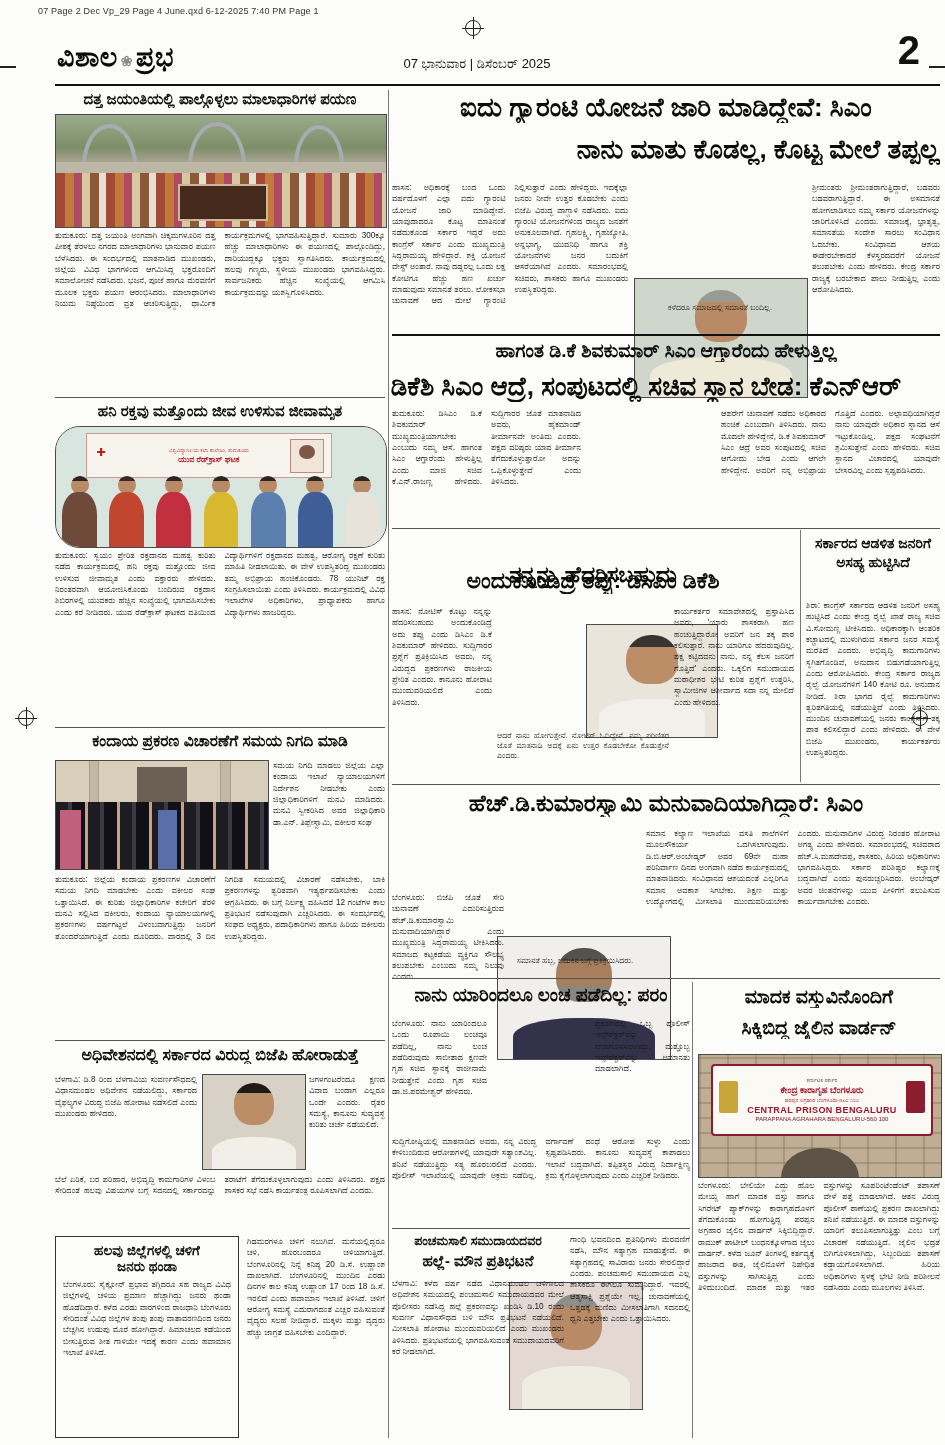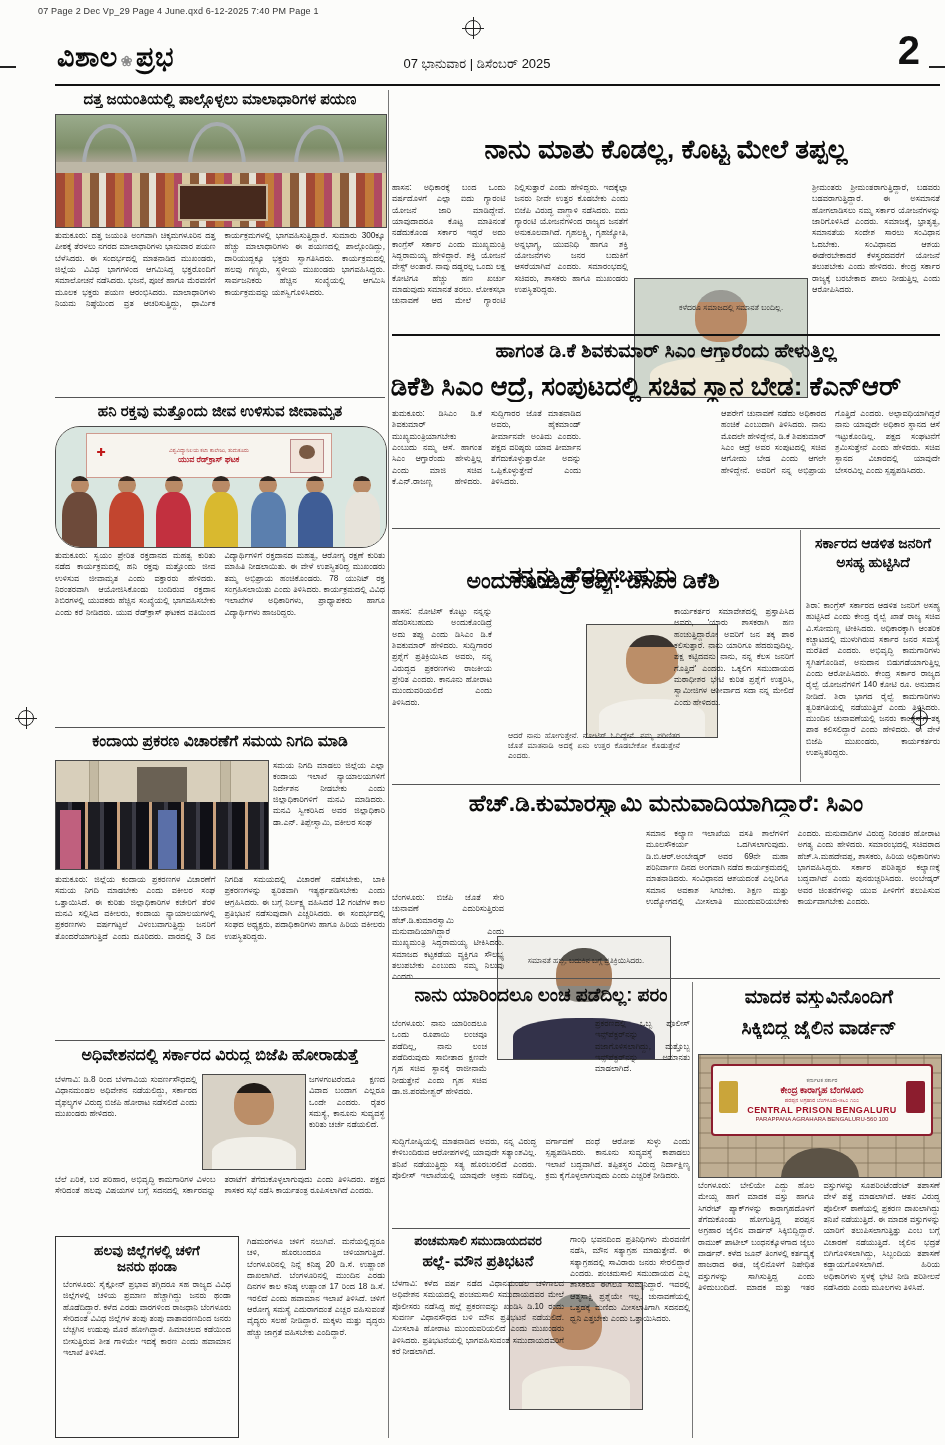--- a/index.html
+++ b/index.html
@@ -15,21 +15,21 @@
   .mastorn{color:#8a8a8a;font-size:14px;margin:0 3px;}
   .dateline{font-size:13px;font-weight:normal;text-align:center;}
   .pagenum{font-size:40px;font-weight:bold;text-align:right;}
   .hrule{height:1px;background:#555;}
   .hrule2{height:2px;background:#111;}
   .vrule{width:1px;background:#777;}
   .hl{font-weight:bold;color:#0b0b0b;text-align:center;white-space:nowrap;overflow:hidden;}
   .body{font-size:8.2px;line-height:1.38;text-align:justify;color:#1a1a1a;overflow:hidden;}
   .cols2{column-count:2;column-gap:9px;}
   .photo{border:1px solid #4a4a4a;overflow:hidden;background:#cfcabc;}
-  .cap{font-size:7.8px;color:#222;overflow:hidden;padding-left:11px;}
+  .cap{font-size:7.8px;color:#222;overflow:hidden;}
   
   .crowd-top{position:absolute;left:0;right:0;top:0;height:42%;
      background:linear-gradient(#9aab8c,#7e8e69 70%,#a9a492);}
   .arch{position:absolute;border:4px solid #a7acb0;border-bottom:none;
      border-radius:50% 50% 0 0 / 100% 100% 0 0;}
   .crowd-mid{position:absolute;left:0;right:0;top:42%;height:14%;background:#bdb7a6;}
   .crowd-people{position:absolute;left:0;right:0;bottom:0;height:48%;filter:blur(.4px);
      background:repeating-linear-gradient(90deg,#a34a35 0 9px,#c27a3a 9px 18px,#b04a62 18px 26px,#d8c7a0 26px 34px,#8a5a38 34px 43px,#e4e0d4 43px 50px);}
   .crowd-banner{position:absolute;left:37%;bottom:5%;width:26%;height:30%;background:#46291d;border:2px solid #cbb89a;}
   
@@ -186,21 +186,22 @@
       <div class="hl" style="font-size:13.5px;">ಹಲವು ಜಿಲ್ಲೆಗಳಲ್ಲಿ ಚಳಿಗೆ</div>
       <div class="hl" style="font-size:13.5px;margin-bottom:4px;">ಜನರು ಥಂಡಾ</div>
       <div class="body" style="height:148px;">ಬೆಂಗಳೂರು: ಸೈಕ್ಲೋನ್ ಪ್ರಭಾವ ತಗ್ಗಿದರೂ ಸಹ ರಾಜ್ಯದ ವಿವಿಧ ಜಿಲ್ಲೆಗಳಲ್ಲಿ ಚಳಿಯ ಪ್ರಮಾಣ ಹೆಚ್ಚಾಗಿದ್ದು ಜನರು ಥಂಡಾ ಹೊಡೆದಿದ್ದಾರೆ. ಕಳೆದ ಎರಡು ವಾರಗಳಿಂದ ರಾಜಧಾನಿ ಬೆಂಗಳೂರು ಸೇರಿದಂತೆ ವಿವಿಧ ಜಿಲ್ಲೆಗಳ ತಂಪು ತಂಪು ವಾತಾವರಣದಿಂದ ಜನರು ಬೆಚ್ಚಗಿನ ಉಡುಪು ಮೊರೆ ಹೋಗಿದ್ದಾರೆ. ಹಿಮಾಚಲದ ಕಡೆಯಿಂದ ಬೀಸುತ್ತಿರುವ ಶೀತ ಗಾಳಿಯೇ ಇದಕ್ಕೆ ಕಾರಣ ಎಂದು ಹವಾಮಾನ ಇಲಾಖೆ ತಿಳಿಸಿದೆ.</div>
     </div>
     <div class="abs body" style="left:247px;top:1236px;width:138px;height:202px;">ಗಿಡಮರಗಳೂ ಚಳಿಗೆ ನಲುಗಿವೆ. ಮನೆಯಲ್ಲಿದ್ದರೂ ಚಳಿ, ಹೊರಬಂದರೂ ಚಳಿಯಾಗುತ್ತಿದೆ. ಬೆಂಗಳೂರಿನಲ್ಲಿ ನಿನ್ನೆ ಕನಿಷ್ಠ 20 ಡಿ.ಸೆ. ಉಷ್ಣಾಂಶ ದಾಖಲಾಗಿದೆ. ಬೆಂಗಳೂರಿನಲ್ಲಿ ಮುಂದಿನ ಎರಡು ದಿನಗಳ ಕಾಲ ಕನಿಷ್ಠ ಉಷ್ಣಾಂಶ 17 ರಿಂದ 18 ಡಿ.ಸೆ. ಇರಲಿದೆ ಎಂದು ಹವಾಮಾನ ಇಲಾಖೆ ತಿಳಿಸಿದೆ. ಚಳಿಗೆ ಆರೋಗ್ಯ ಸಮಸ್ಯೆ ಎದುರಾಗದಂತೆ ಎಚ್ಚರ ವಹಿಸುವಂತೆ ವೈದ್ಯರು ಸಲಹೆ ನೀಡಿದ್ದಾರೆ. ಮಕ್ಕಳು ಮತ್ತು ವೃದ್ಧರು ಹೆಚ್ಚು ಜಾಗ್ರತೆ ವಹಿಸಬೇಕು ಎಂದಿದ್ದಾರೆ.</div>
   </section>
 
   <div class="abs vrule" style="left:388px;top:90px;height:1348px;"></div>
 
   <section>
-    <div class="abs hl" style="left:392px;top:134px;width:548px;font-size:26px;">ನಾನು ಮಾತು ಕೊಡಲ್ಲ, ಕೊಟ್ಟ ಮೇಲೆ ತಪ್ಪಲ್ಲ</div>
+    <div class="abs hl" style="left:392px;top:92px;width:548px;font-size:26px;">ಐದು ಗ್ಯಾರಂಟಿ ಯೋಜನೆ ಜಾರಿ ಮಾಡಿದ್ದೇವೆ: ಸಿಎಂ</div>
+    <div class="abs hl" style="left:392px;top:134px;width:548px;font-size:26px;text-align:right;">ನಾನು ಮಾತು ಕೊಡಲ್ಲ, ಕೊಟ್ಟ ಮೇಲೆ ತಪ್ಪಲ್ಲ</div>
     <div class="abs body cols2" style="left:392px;top:182px;width:236px;height:148px;">ಹಾಸನ: ಅಧಿಕಾರಕ್ಕೆ ಬಂದ ಒಂದು ವರ್ಷದೊಳಗೆ ಎಲ್ಲಾ ಐದು ಗ್ಯಾರಂಟಿ ಯೋಜನೆ ಜಾರಿ ಮಾಡಿದ್ದೇವೆ. ಯಾವುದಾದರೂ ಕೊಟ್ಟ ಮಾತಿನಂತೆ ನಡೆದುಕೊಂಡ ಸರ್ಕಾರ ಇದ್ದರೆ ಅದು ಕಾಂಗ್ರೆಸ್ ಸರ್ಕಾರ ಎಂದು ಮುಖ್ಯಮಂತ್ರಿ ಸಿದ್ದರಾಮಯ್ಯ ಹೇಳಿದ್ದಾರೆ. ಶಕ್ತಿ ಯೋಜನೆ ವೇಸ್ಟ್ ಅಂತಾರೆ. ನಾವು ದಡ್ಡರಲ್ಲ ಒಂದು ಲಕ್ಷ ಕೋಟಿಗೂ ಹೆಚ್ಚು ಹಣ ಖರ್ಚು ಮಾಡುವುದು ಸಮಾನತೆ ತರಲು. ಲೋಕಸಭಾ ಚುನಾವಣೆ ಆದ ಮೇಲೆ ಗ್ಯಾರಂಟಿ ನಿಲ್ಲಿಸುತ್ತಾರೆ ಎಂದು ಹೇಳಿದ್ದರು. ಇದಕ್ಕೆಲ್ಲಾ ಜನರು ನೀವೇ ಉತ್ತರ ಕೊಡಬೇಕು ಎಂದು ಬಿಜೆಪಿ ವಿರುದ್ಧ ವಾಗ್ದಾಳಿ ನಡೆಸಿದರು. ಐದು ಗ್ಯಾರಂಟಿ ಯೋಜನೆಗಳಿಂದ ರಾಜ್ಯದ ಜನತೆಗೆ ಅನುಕೂಲವಾಗಿದೆ. ಗೃಹಲಕ್ಷ್ಮಿ, ಗೃಹಜ್ಯೋತಿ, ಅನ್ನಭಾಗ್ಯ, ಯುವನಿಧಿ ಹಾಗೂ ಶಕ್ತಿ ಯೋಜನೆಗಳು ಜನರ ಬದುಕಿಗೆ ಆಸರೆಯಾಗಿವೆ ಎಂದರು. ಸಮಾರಂಭದಲ್ಲಿ ಸಚಿವರು, ಶಾಸಕರು ಹಾಗೂ ಮುಖಂಡರು ಉಪಸ್ಥಿತರಿದ್ದರು.</div>
     <div class="abs photo portrait" style="left:634px;top:182px;width:172px;height:118px;--bg:#cfd6cc;--hair:#9a9a94;--skin:#b98a66;--c:#efe9d8;">
       <div class="pt-head" style="width:30%;left:35%;"></div>
       <div class="pt-body"></div>
     </div>
     <div class="abs cap" style="left:634px;top:303px;width:172px;height:13px;text-align:center;">ಕಳೆದರೂ ಸಮಾಜದಲ್ಲಿ ಸಮಾನತೆ ಬಂದಿಲ್ಲ.</div>
     <div class="abs body" style="left:812px;top:182px;width:128px;height:148px;">ಶ್ರೀಮಂತರು ಶ್ರೀಮಂತರಾಗುತ್ತಿದ್ದಾರೆ, ಬಡವರು ಬಡವರಾಗುತ್ತಿದ್ದಾರೆ. ಈ ಅಸಮಾನತೆ ಹೋಗಲಾಡಿಸಲು ನಮ್ಮ ಸರ್ಕಾರ ಯೋಜನೆಗಳನ್ನು ಜಾರಿಗೊಳಿಸಿದೆ ಎಂದರು. ಸಮಾಜಕ್ಕೆ, ಭ್ರಾತೃತ್ವ, ಸಮಾನತೆಯ ಸಂದೇಶ ಸಾರಲು ಸಂವಿಧಾನ ಓದಬೇಕು. ಸಂವಿಧಾನದ ಆಶಯ ಈಡೇರಬೇಕಾದರೆ ಕೆಳಸ್ತರದವರೆಗೆ ಯೋಜನೆ ತಲುಪಬೇಕು ಎಂದು ಹೇಳಿದರು. ಕೇಂದ್ರ ಸರ್ಕಾರ ರಾಜ್ಯಕ್ಕೆ ಬರಬೇಕಾದ ಪಾಲು ನೀಡುತ್ತಿಲ್ಲ ಎಂದು ಆರೋಪಿಸಿದರು.</div>
   </section>
   <div class="abs hrule2" style="left:392px;top:334px;width:548px;"></div>
 

